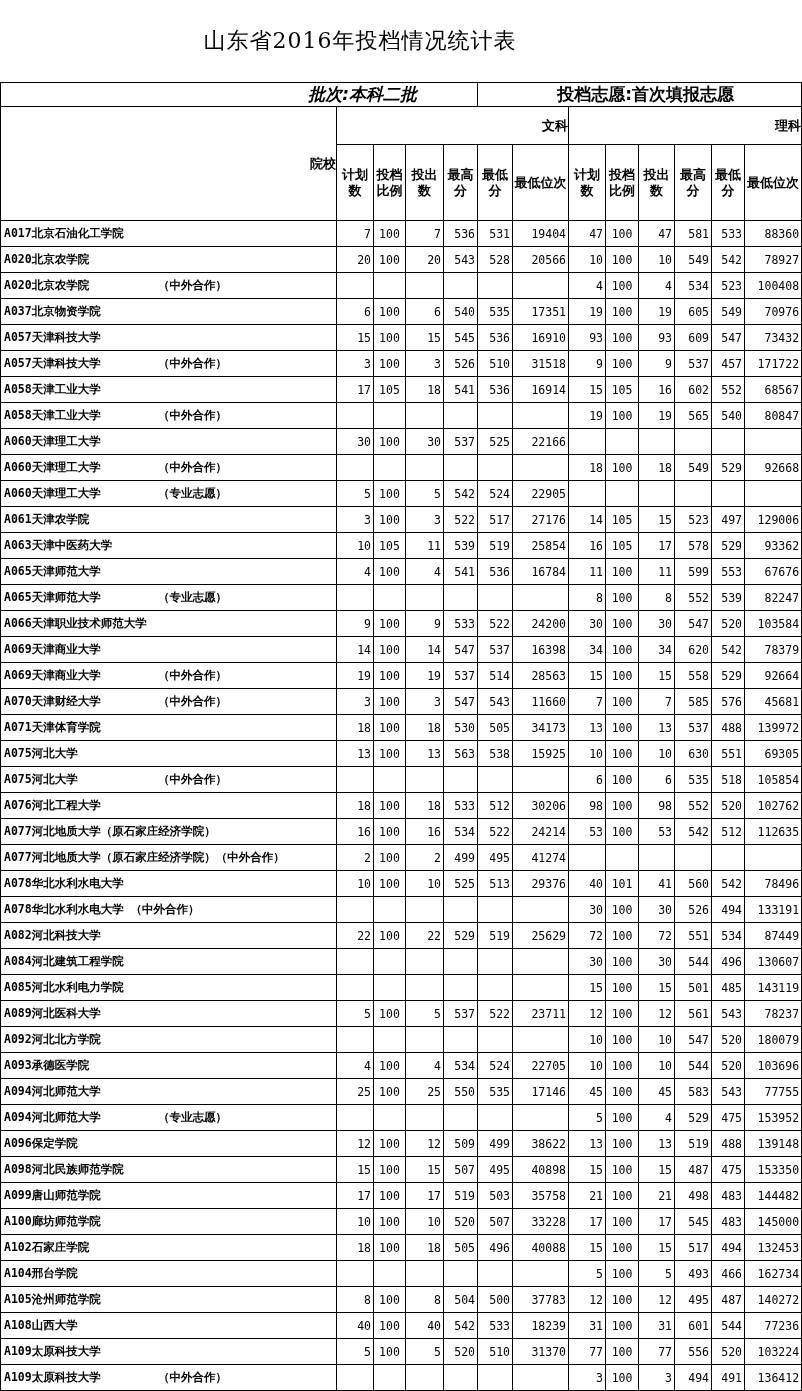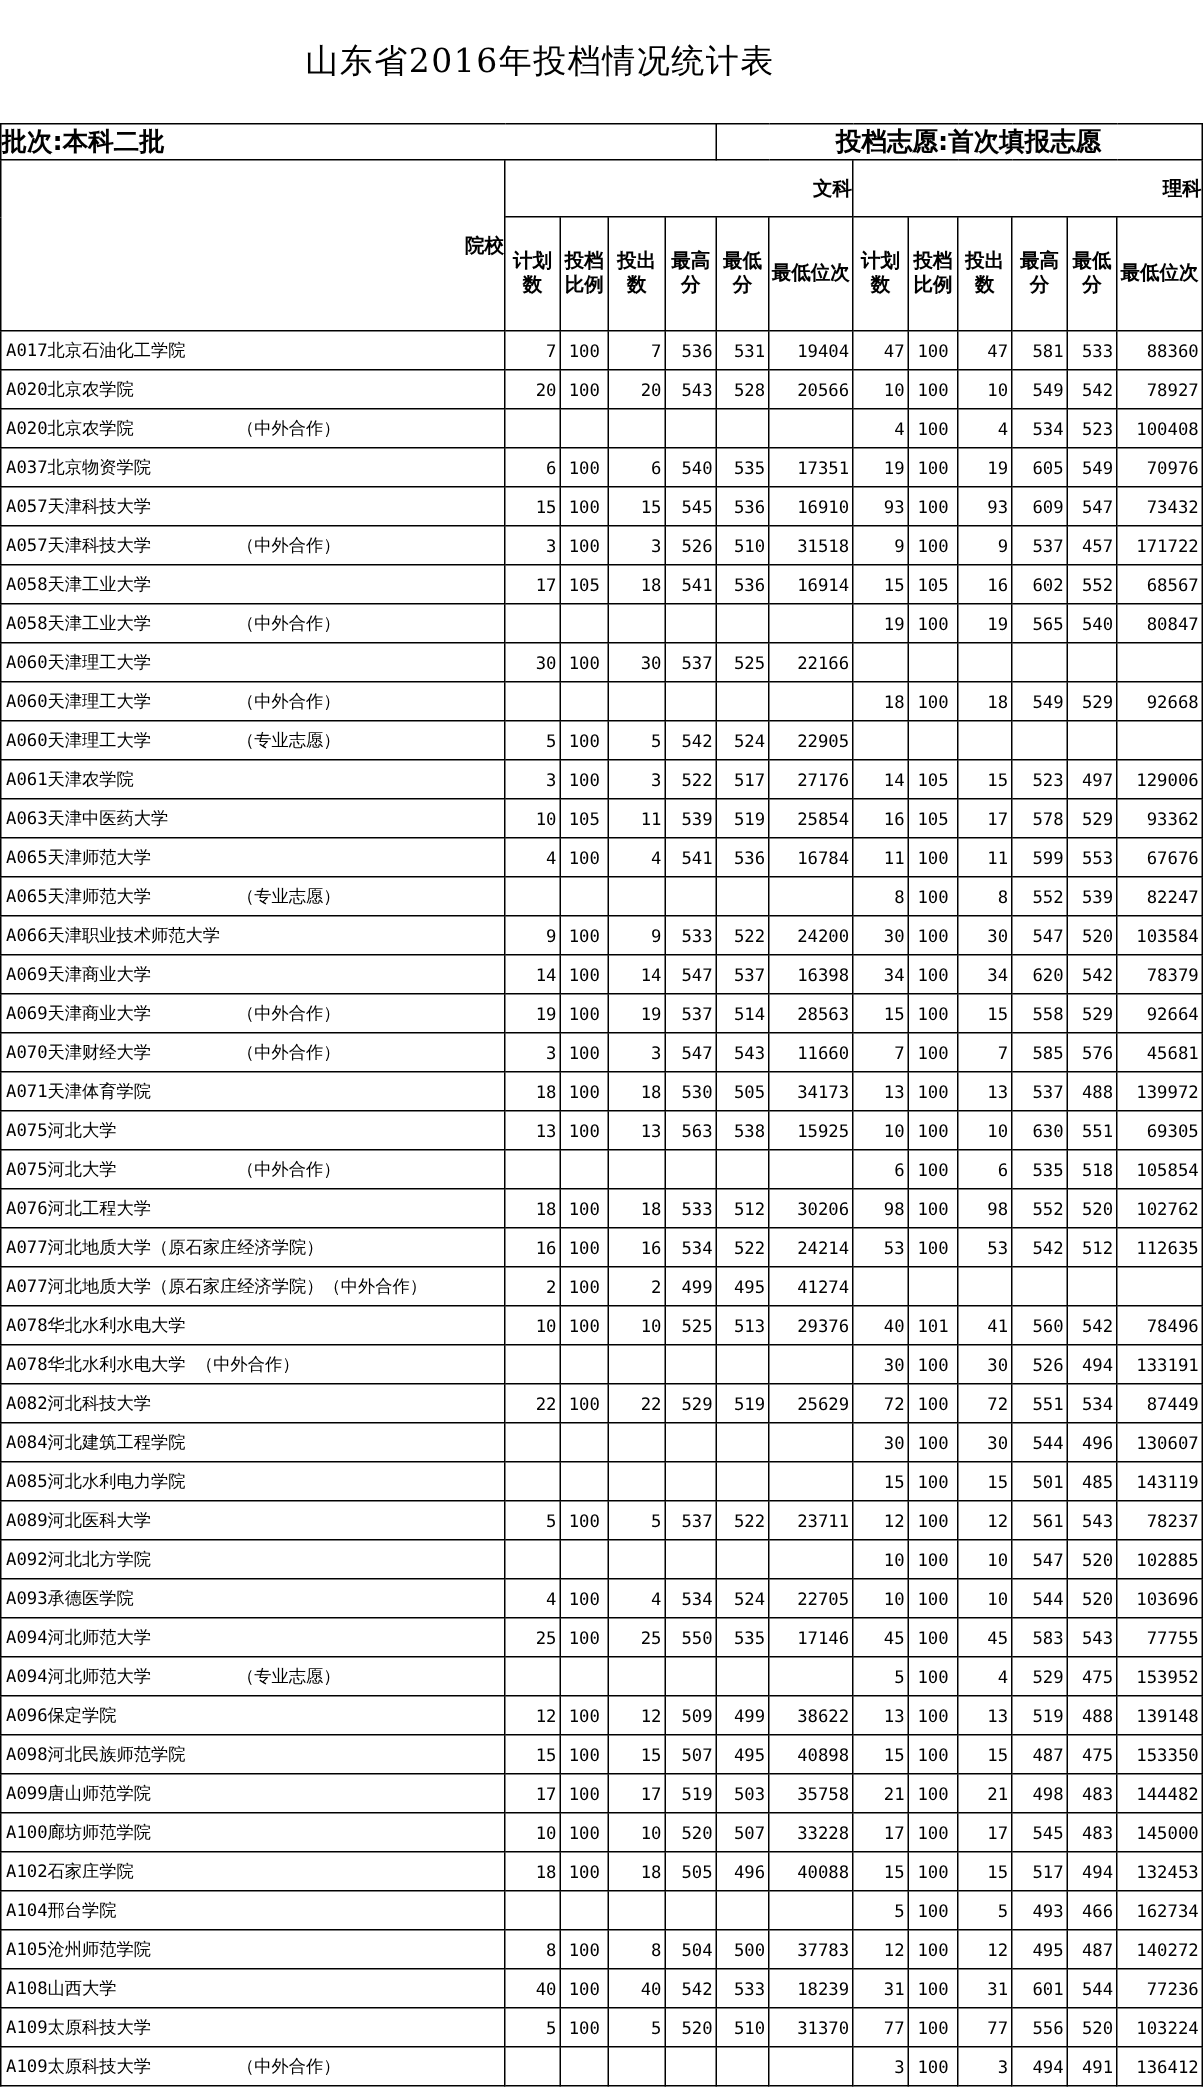--- a/index.html
+++ b/index.html
@@ -3,27 +3,27 @@
 <meta charset="utf-8">
 <style>
   html, body { margin:0; padding:0; background:#ffffff; }
   body { width:802px; height:1391px; position:relative; overflow:hidden;
          font-family:"DejaVu Sans", "Liberation Sans", sans-serif; color:#000; }
   .title { position:absolute; left:0; top:26px; width:720px; text-align:center;
            font-family:"DejaVu Serif", "Liberation Serif", serif; font-size:22px; font-weight:normal; letter-spacing:1px; }
   table { position:absolute; left:0; top:82px; border-collapse:collapse; table-layout:fixed; width:801px; }
   td, th { border:1px solid #000; padding:0; overflow:hidden; white-space:nowrap; }
   .batch { height:21px; font-size:17px; font-weight:bold; text-align:center; }
-  .batch-left { text-align:left; padding-right:60px; }
+  .batch-left { text-align:right; padding-right:60px;font-style:italic; }
   .batch-right { text-align:right; padding-right:67px; }
   .grp { height:37px; font-size:13px; font-weight:bold; text-align:right; }
   .school-h { font-size:13px; font-weight:bold; text-align:right; }
   .sub { height:75px; font-size:13px; font-weight:bold; text-align:center; line-height:16px; white-space:normal; vertical-align:middle; }
   tr.row td { height:25px; font-size:11.5px; font-family:"DejaVu Sans Mono", "Liberation Mono", monospace; }
-  td.name { font-family:"DejaVu Sans", sans-serif; font-weight:normal; font-size:11.5px; padding-left:3px; text-align:left; }
+  td.name { font-family:"DejaVu Sans", sans-serif; font-weight:bold; font-size:11.5px; padding-left:3px; text-align:left; }
   td.num { text-align:right; padding-right:2px; }
   td.ratio { text-align:center; }
   .suffix { display:inline-block; }
 </style>
 </head>
 <body>
 
 <div class="title">山东省2016年投档情况统计表</div>
 
 <table>
@@ -539,21 +539,21 @@
         <td class="ratio"></td>
         <td class="num"></td>
         <td class="num"></td>
         <td class="num"></td>
         <td class="num"></td>
         <td class="num">10</td>
         <td class="ratio">100</td>
         <td class="num">10</td>
         <td class="num">547</td>
         <td class="num">520</td>
-        <td class="num">102885</td>
+        <td class="num">180079</td>
       </tr>
       <tr class="row">
         <td class="name"><span>A093承德医学院</span></td>
         <td class="num">4</td>
         <td class="ratio">100</td>
         <td class="num">4</td>
         <td class="num">534</td>
         <td class="num">524</td>
         <td class="num">22705</td>
         <td class="num">10</td>

